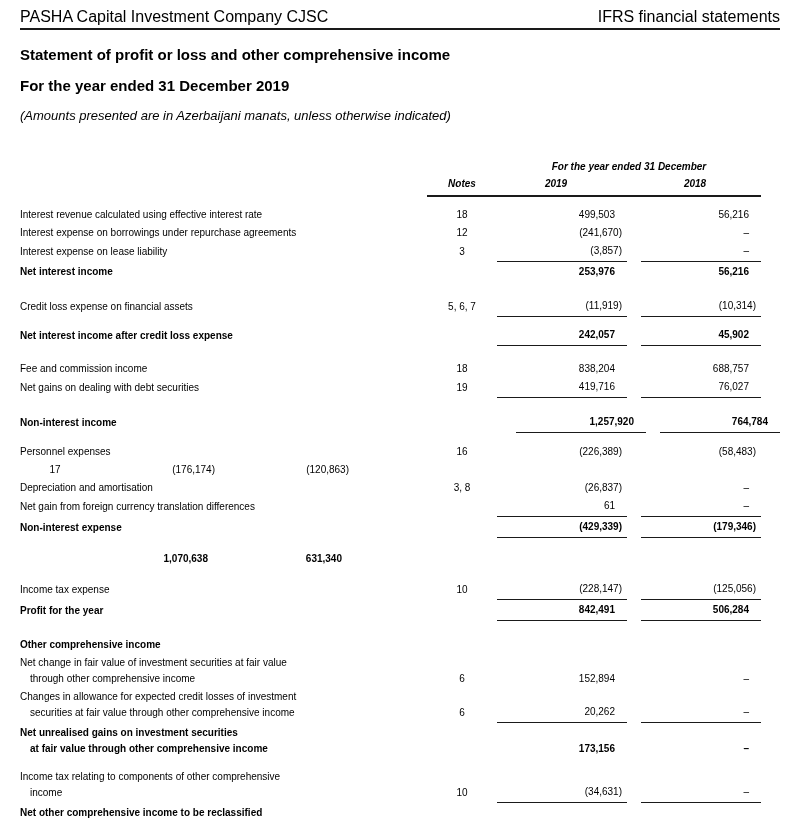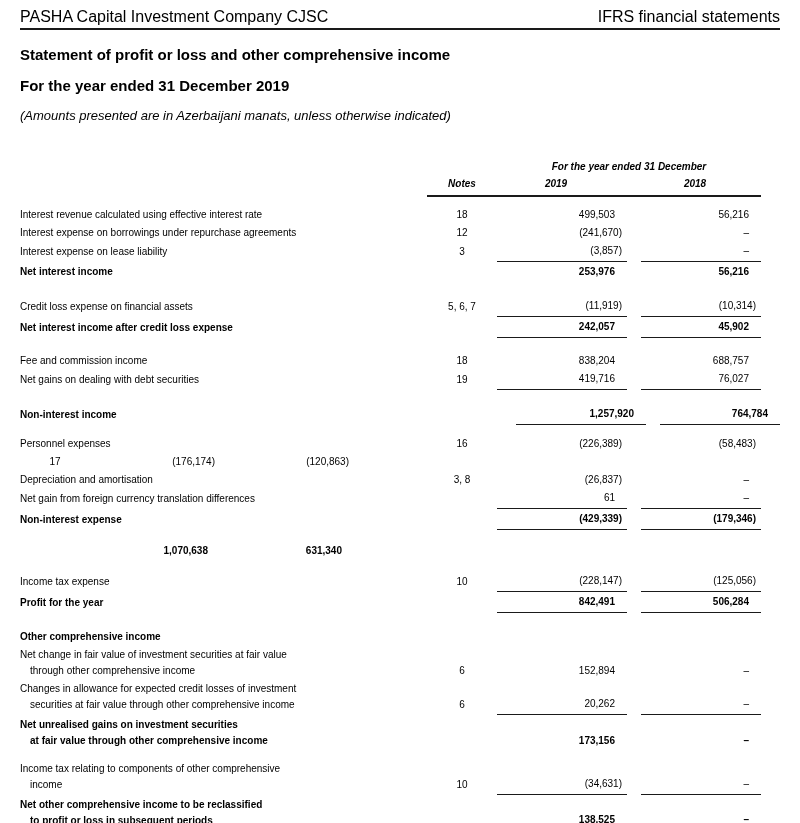--- a/index.html
+++ b/index.html
@@ -123,21 +123,21 @@
         <div class="row" style="margin-top: 16px;">
           <div class="label">
             <div class="l1">Credit loss expense on financial assets</div>
           </div>
           <div class="cols">
             <div class="notes-cell">5, 6, 7</div>
             <div class="v v19 paren rb">(11,919)</div>
             <div class="v v18 paren rb">(10,314)</div>
           </div>
         </div>
-        <div class="row bold" style="margin-top: 2px;">
+        <div class="row bold" style="margin-top: 10px;">
           <div class="label">
             <div class="l1">Net interest income after credit loss expense</div>
           </div>
           <div class="cols">
             <div class="notes-cell"></div>
             <div class="v v19 rb">242,057</div>
             <div class="v v18 rb">45,902</div>
           </div>
         </div>
         <div class="row" style="margin-top: 15px;">

